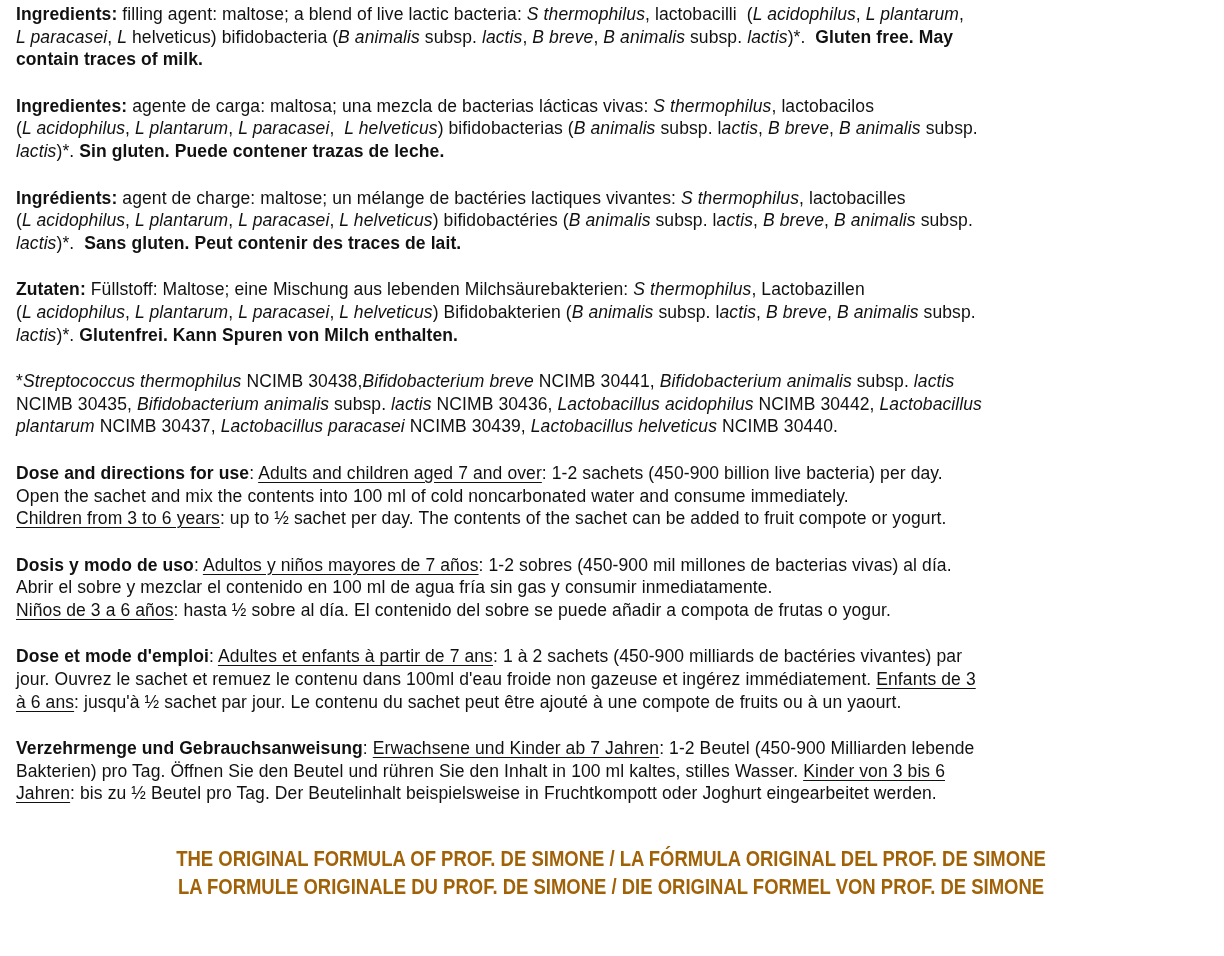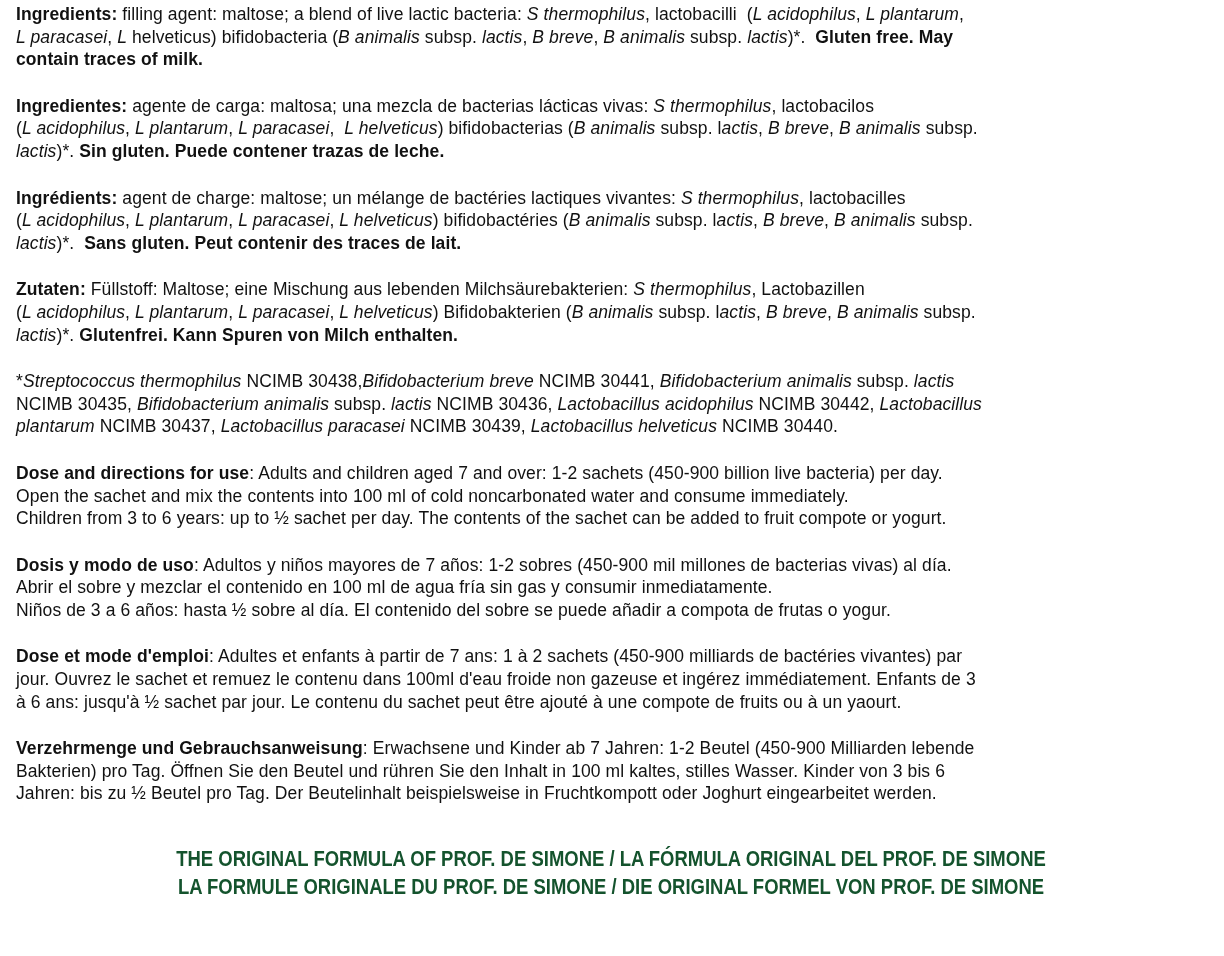--- a/index.html
+++ b/index.html
@@ -19,28 +19,28 @@
   }
   p.para {
     font-size: 17.5px;
     line-height: 22.6px;
     margin: 0 0 24px 0;
     white-space: pre-wrap;
     letter-spacing: 0.1px;
   }
   .b  { font-weight: 700; }
   .i  { font-style: italic; }
-  .u  { text-underline-offset: 3px; }
+  .u  { text-decoration: underline; text-underline-offset: 3px; }
   .footer {
     margin-top: 40px;
     text-align: center;
     font-weight: 700;
     font-size: 22px;
     line-height: 28px;
-    color: #14532d;
+    color: #a16207;
   }
   .footer .footer-line {
     transform: scaleX(0.84);
     transform-origin: 50% 50%;
     white-space: nowrap;
   }
 </style>
 </head>
 <body>
 

